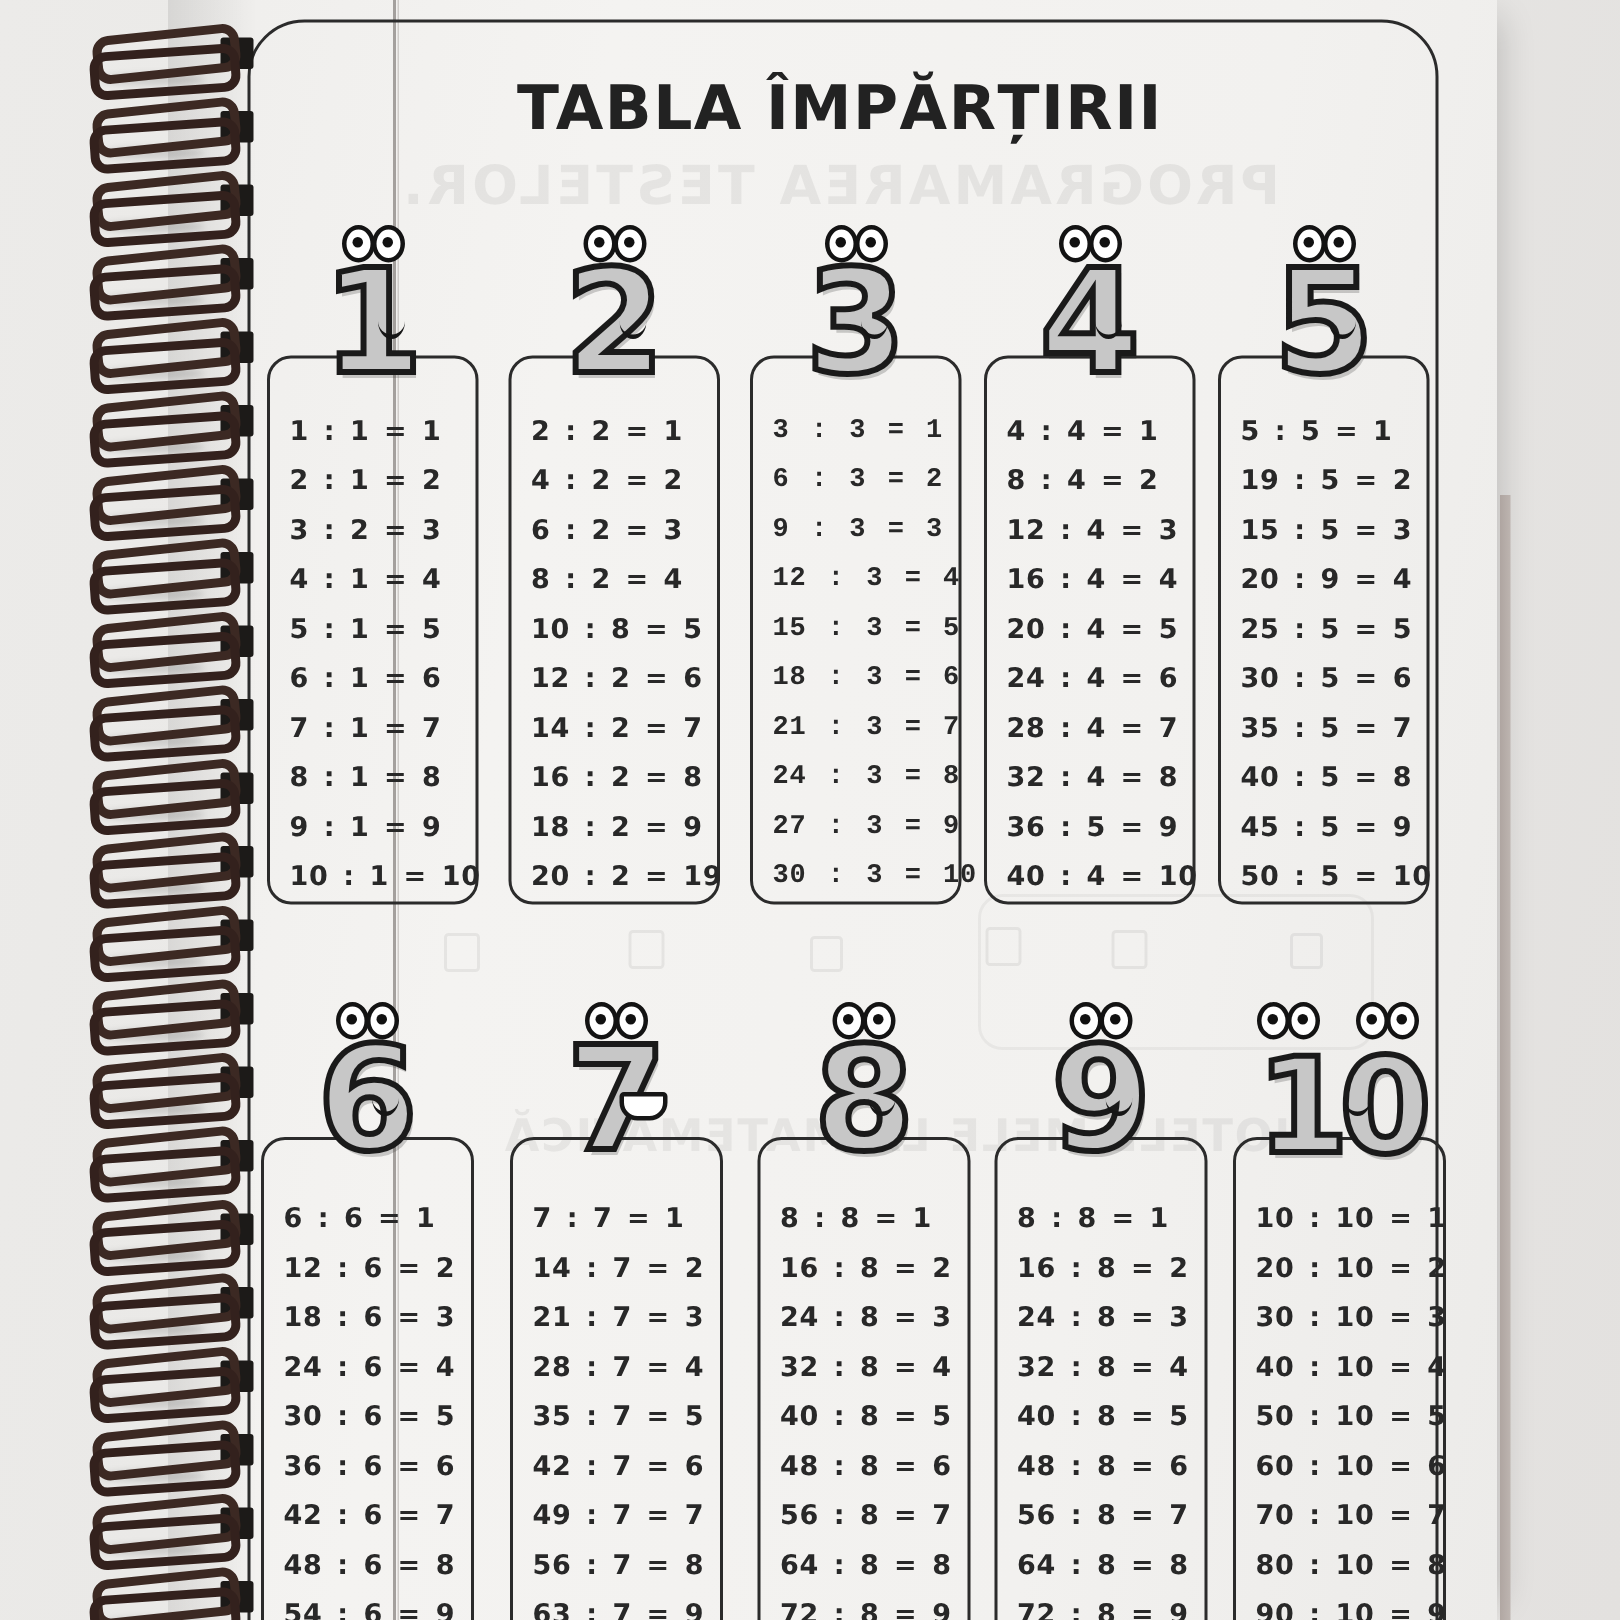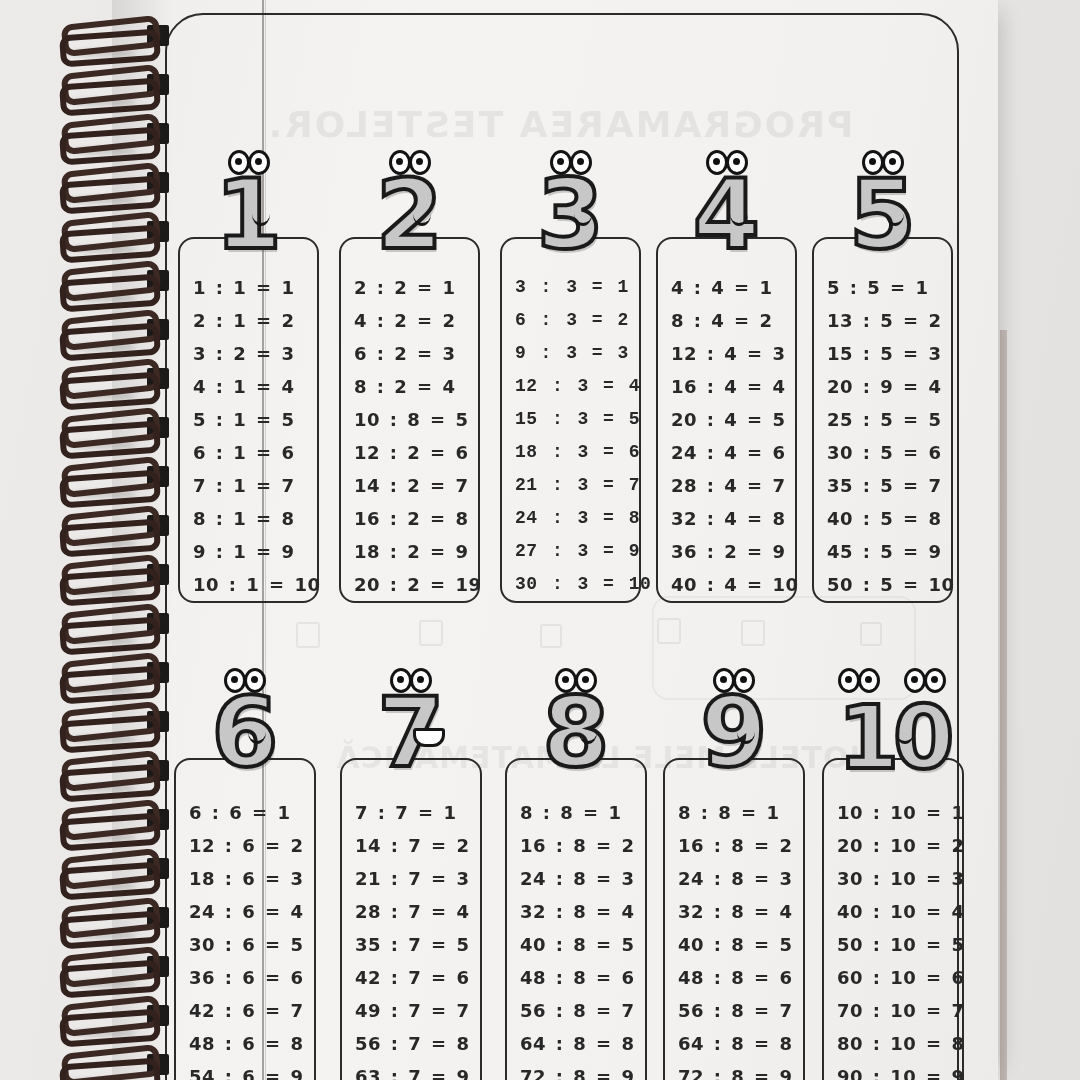--- a/index.html
+++ b/index.html
@@ -74,20 +74,21 @@
     <div class="stack-line2"></div>
 
   </div>
   <div class="cover-edge"></div>
 
   <div class="printed-border"></div>
 
   <div class="ghost-text ghost-top">PROGRAMAREA TESTELOR.</div>
   <div class="ghost-text ghost-bottom">NOTELE MELE LA MATEMATICĂ</div>
 
+  <div class="title">TABLA ÎMPĂRȚIRII</div>
 
   <div id="ghosts">
       <div class="ghost-sq" style="left: 296px; top: 622px; width: 20px; height: 22px;"></div>
       <div class="ghost-sq" style="left: 419px; top: 620px; width: 20px; height: 22px;"></div>
       <div class="ghost-sq" style="left: 540px; top: 624px; width: 18px; height: 20px;"></div>
       <div class="ghost-sq" style="left: 657px; top: 618px; width: 20px; height: 22px;"></div>
       <div class="ghost-sq" style="left: 741px; top: 620px; width: 20px; height: 22px;"></div>
       <div class="ghost-sq" style="left: 860px; top: 622px; width: 18px; height: 20px;"></div>
       <div class="ghost-box" style="left: 652px; top: 596px; width: 260px; height: 100px;"></div>
     </div>
@@ -170,36 +171,36 @@
         <div class="facts-box" style="left: 656px; top: 237px; width: 141px; height: 366px;">
           <div class="facts-rows">
             <div class="fact-row">4 : 4 = 1</div>
             <div class="fact-row">8 : 4 = 2</div>
             <div class="fact-row">12 : 4 = 3</div>
             <div class="fact-row">16 : 4 = 4</div>
             <div class="fact-row">20 : 4 = 5</div>
             <div class="fact-row">24 : 4 = 6</div>
             <div class="fact-row">28 : 4 = 7</div>
             <div class="fact-row">32 : 4 = 8</div>
-            <div class="fact-row">36 : 2 = 9</div>
+            <div class="fact-row">36 : 5 = 9</div>
             <div class="fact-row">40 : 4 = 10</div>
           </div>
         </div>
         <div class="col-head" style="left: 812px; top: 152px; width: 141px; height: 109px;"><div class="eyes">
             <div class="eye">
               <div class="pupil"></div>
             </div>
             <div class="eye">
               <div class="pupil"></div>
             </div>
           </div><span class="numeral">5</span><div class="smile"></div></div>
         <div class="facts-box" style="left: 812px; top: 237px; width: 141px; height: 366px;">
           <div class="facts-rows">
             <div class="fact-row">5 : 5 = 1</div>
-            <div class="fact-row">13 : 5 = 2</div>
+            <div class="fact-row">19 : 5 = 2</div>
             <div class="fact-row">15 : 5 = 3</div>
             <div class="fact-row">20 : 9 = 4</div>
             <div class="fact-row">25 : 5 = 5</div>
             <div class="fact-row">30 : 5 = 6</div>
             <div class="fact-row">35 : 5 = 7</div>
             <div class="fact-row">40 : 5 = 8</div>
             <div class="fact-row">45 : 5 = 9</div>
             <div class="fact-row">50 : 5 = 10</div>
           </div>
         </div>

